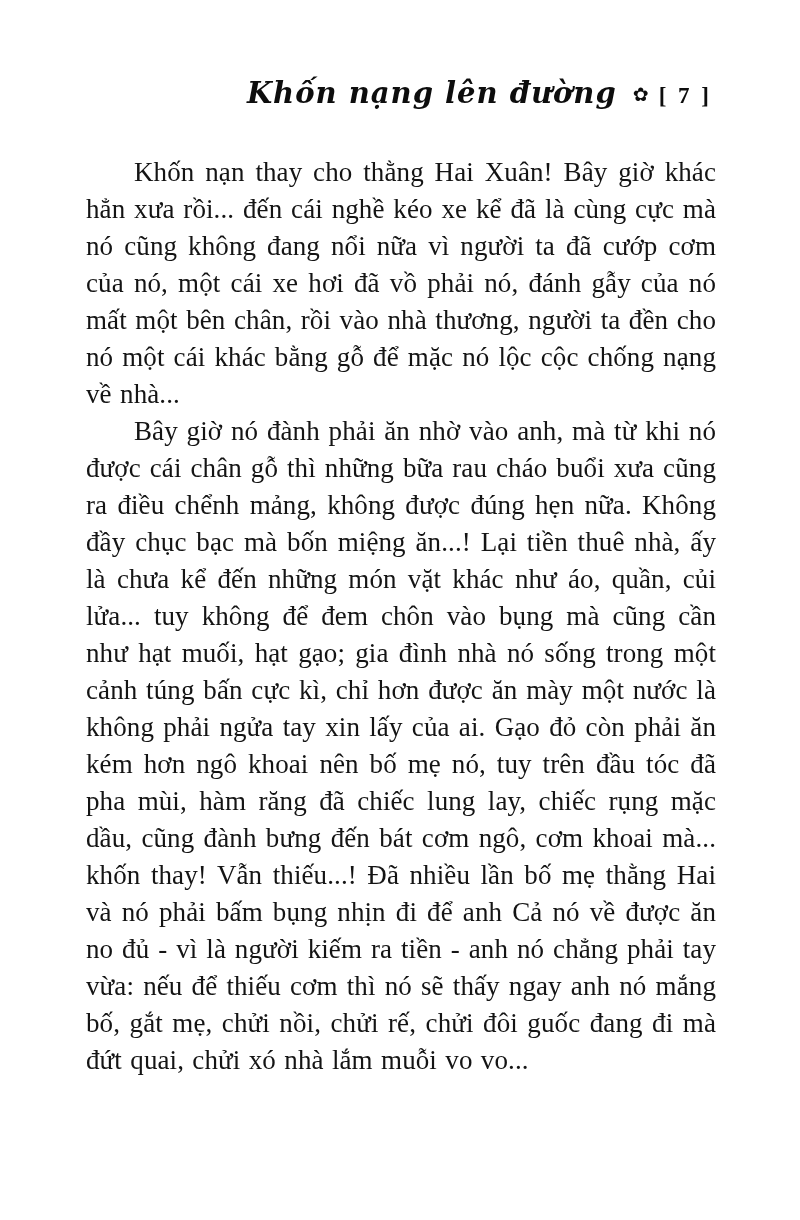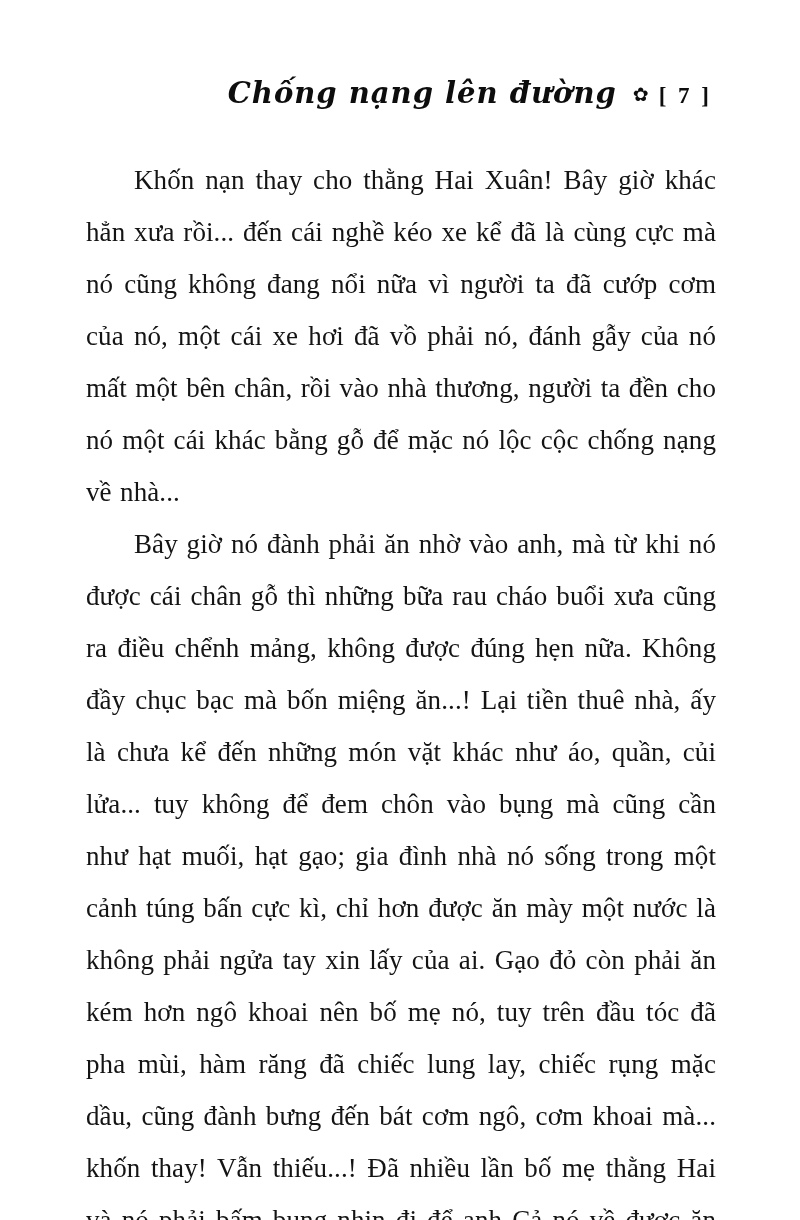--- a/index.html
+++ b/index.html
@@ -46,35 +46,35 @@
     font-size: 23px;
     letter-spacing: 3px;
     color: #0d0d0d;
   }
   .body-text {
     margin: 44px 84px 0 86px;
   }
   .body-text p {
     margin: 0;
     font-size: 27px;
-    line-height: 52px;
+    line-height: 37px;
     text-align: justify;
     text-indent: 48px;
     word-spacing: 1.5px;
     letter-spacing: 0.1px;
     color: #141414;
   }
 </style>
 </head>
 <body>
 
 <div class="page">
 
   <div class="header">
-    <span class="running-title">Chống nạng lên đường</span>
+    <span class="running-title">Khốn nạng lên đường</span>
     <span class="ornament">✿</span>
     <span class="page-number">[ 7 ]</span>
   </div>
 
   <div class="body-text">
     <p>Khốn nạn thay cho thằng Hai Xuân! Bây giờ khác hẳn xưa rồi... đến cái nghề kéo xe kể đã là cùng cực mà nó cũng không đang nổi nữa vì người ta đã cướp cơm của nó, một cái xe hơi đã vồ phải nó, đánh gẫy của nó mất một bên chân, rồi vào nhà thương, người ta đền cho nó một cái khác bằng gỗ để mặc nó lộc cộc chống nạng về nhà...</p>
     <p>Bây giờ nó đành phải ăn nhờ vào anh, mà từ khi nó được cái chân gỗ thì những bữa rau cháo buổi xưa cũng ra điều chểnh mảng, không được đúng hẹn nữa. Không đầy chục bạc mà bốn miệng ăn...! Lại tiền thuê nhà, ấy là chưa kể đến những món vặt khác như áo, quần, củi lửa... tuy không để đem chôn vào bụng mà cũng cần như hạt muối, hạt gạo; gia đình nhà nó sống trong một cảnh túng bấn cực kì, chỉ hơn được ăn mày một nước là không phải ngửa tay xin lấy của ai. Gạo đỏ còn phải ăn kém hơn ngô khoai nên bố mẹ nó, tuy trên đầu tóc đã pha mùi, hàm răng đã chiếc lung lay, chiếc rụng mặc dầu, cũng đành bưng đến bát cơm ngô, cơm khoai mà... khốn thay! Vẫn thiếu...! Đã nhiều lần bố mẹ thằng Hai và nó phải bấm bụng nhịn đi để anh Cả nó về được ăn no đủ - vì là người kiếm ra tiền - anh nó chẳng phải tay vừa: nếu để thiếu cơm thì nó sẽ thấy ngay anh nó mắng bố, gắt mẹ, chửi nồi, chửi rế, chửi đôi guốc đang đi mà đứt quai, chửi xó nhà lắm muỗi vo vo...</p>
   </div>
 
 </div>

